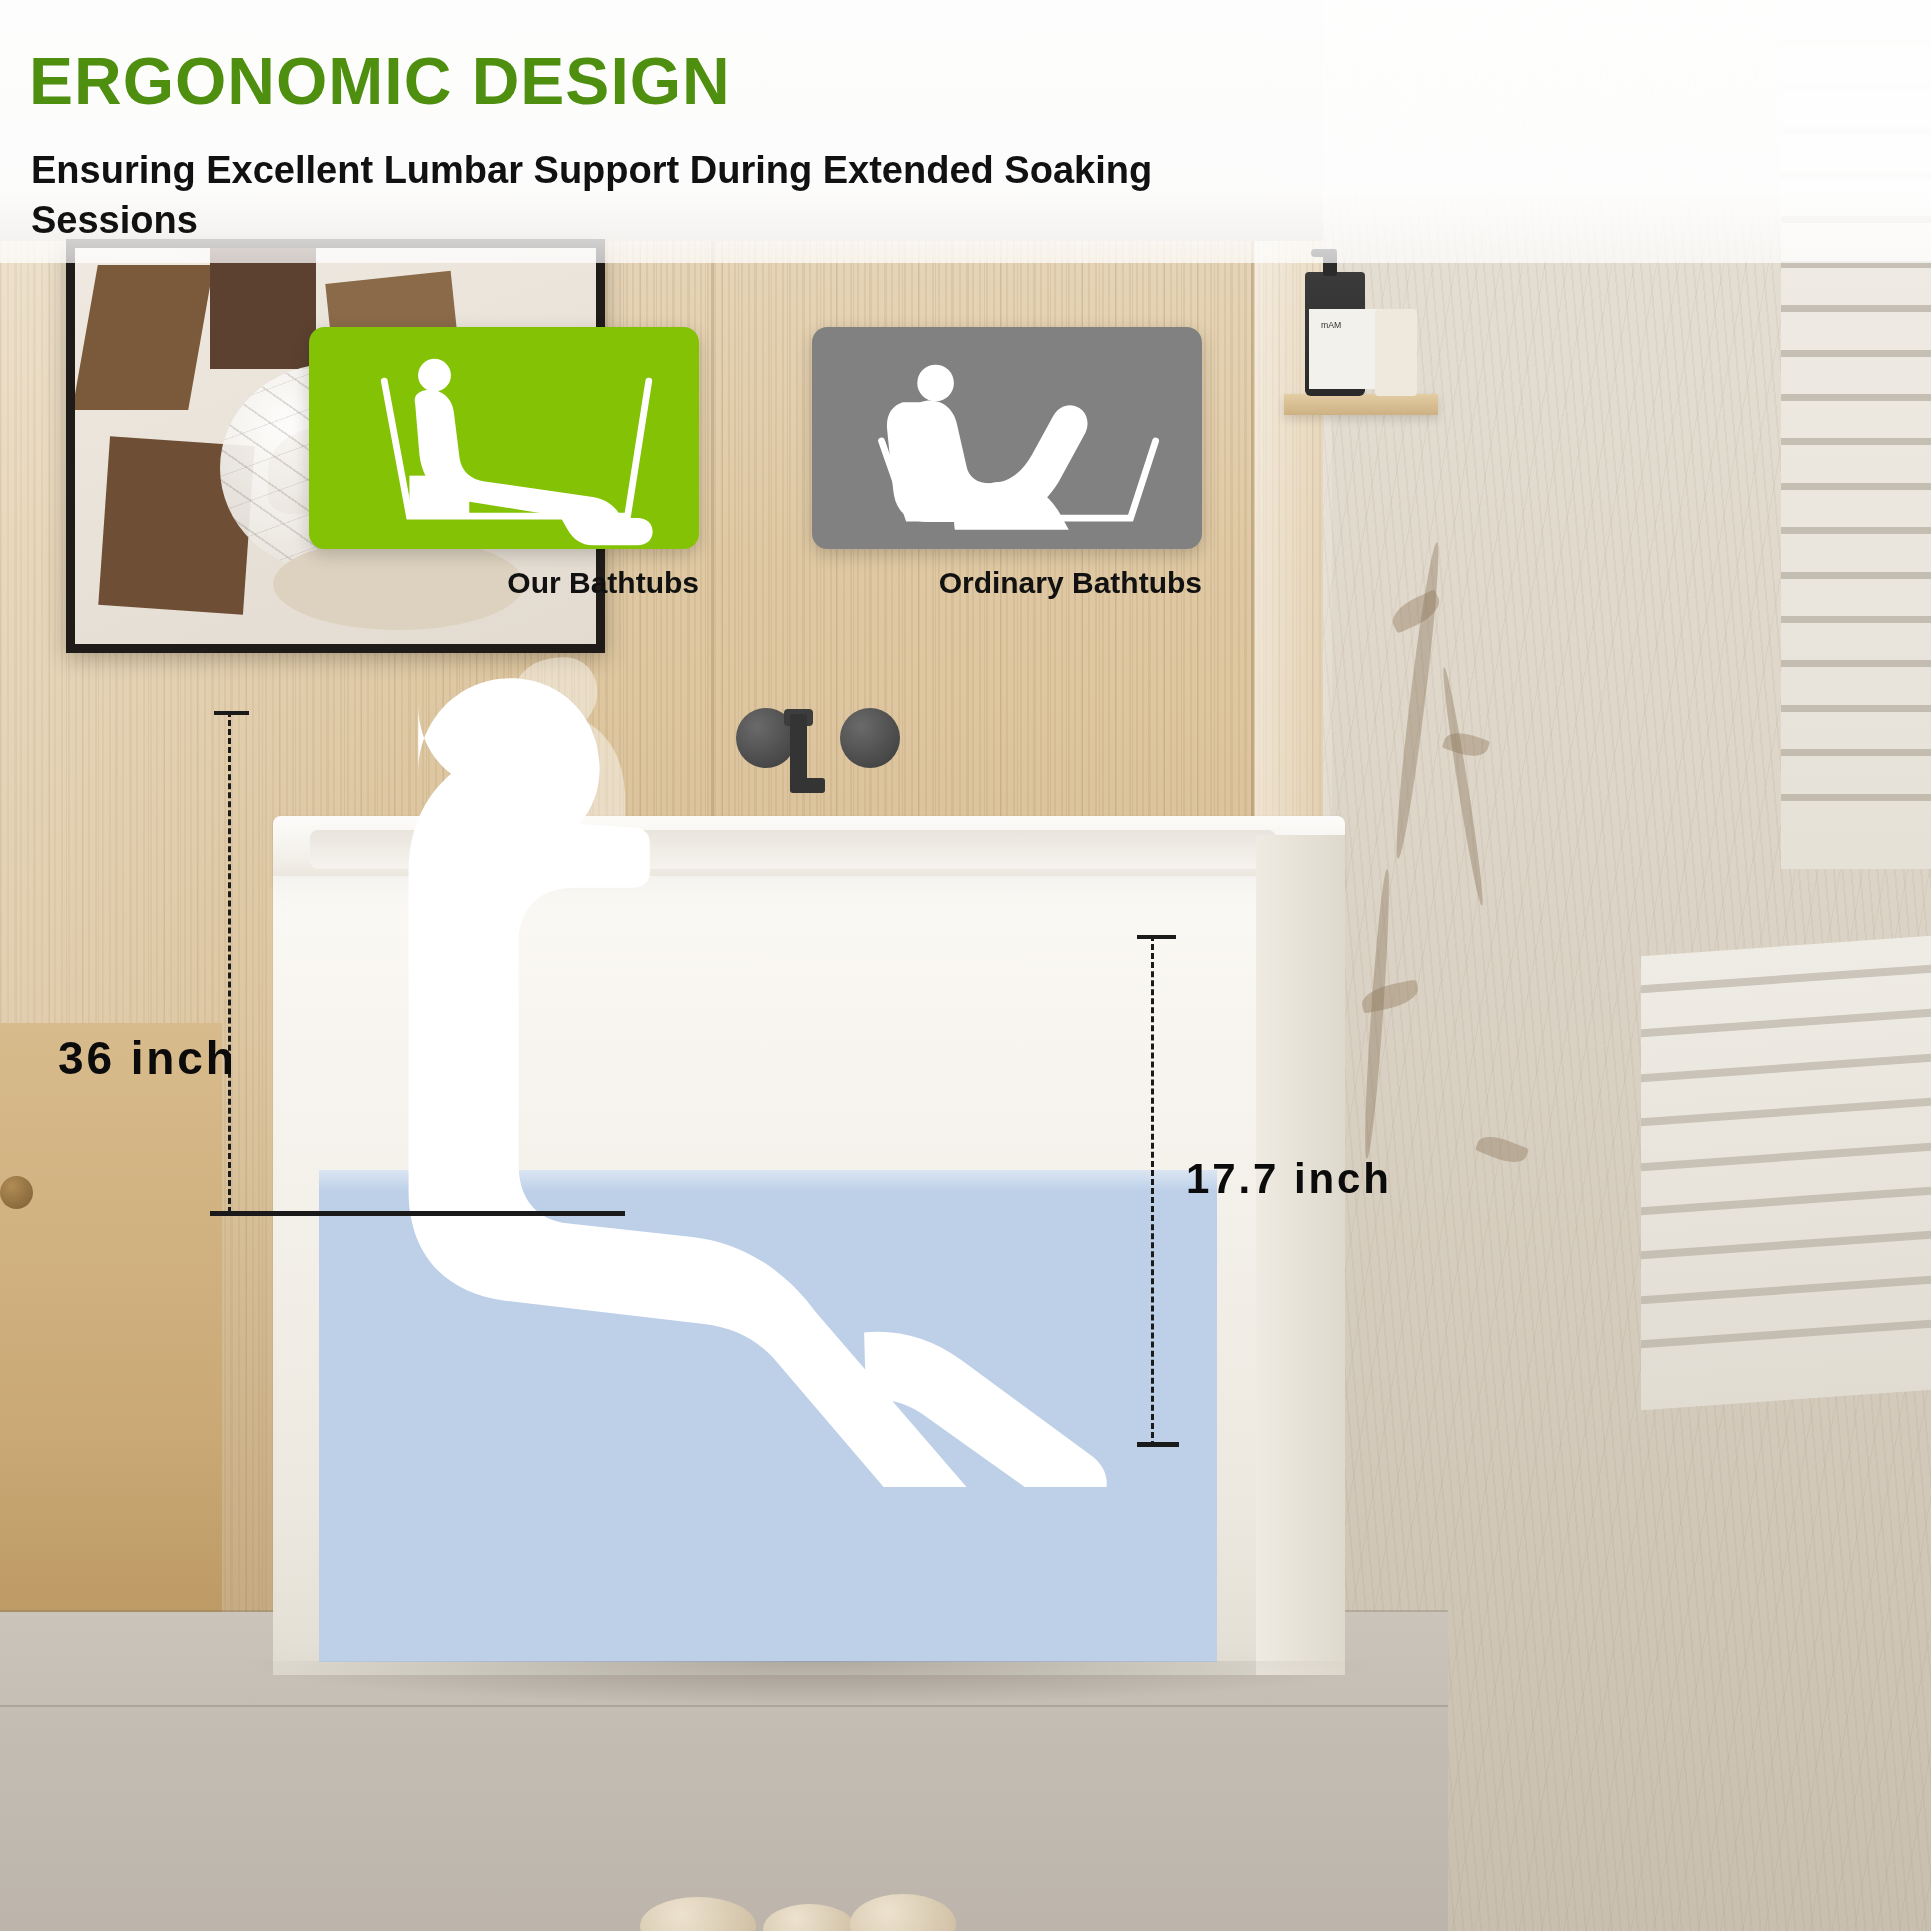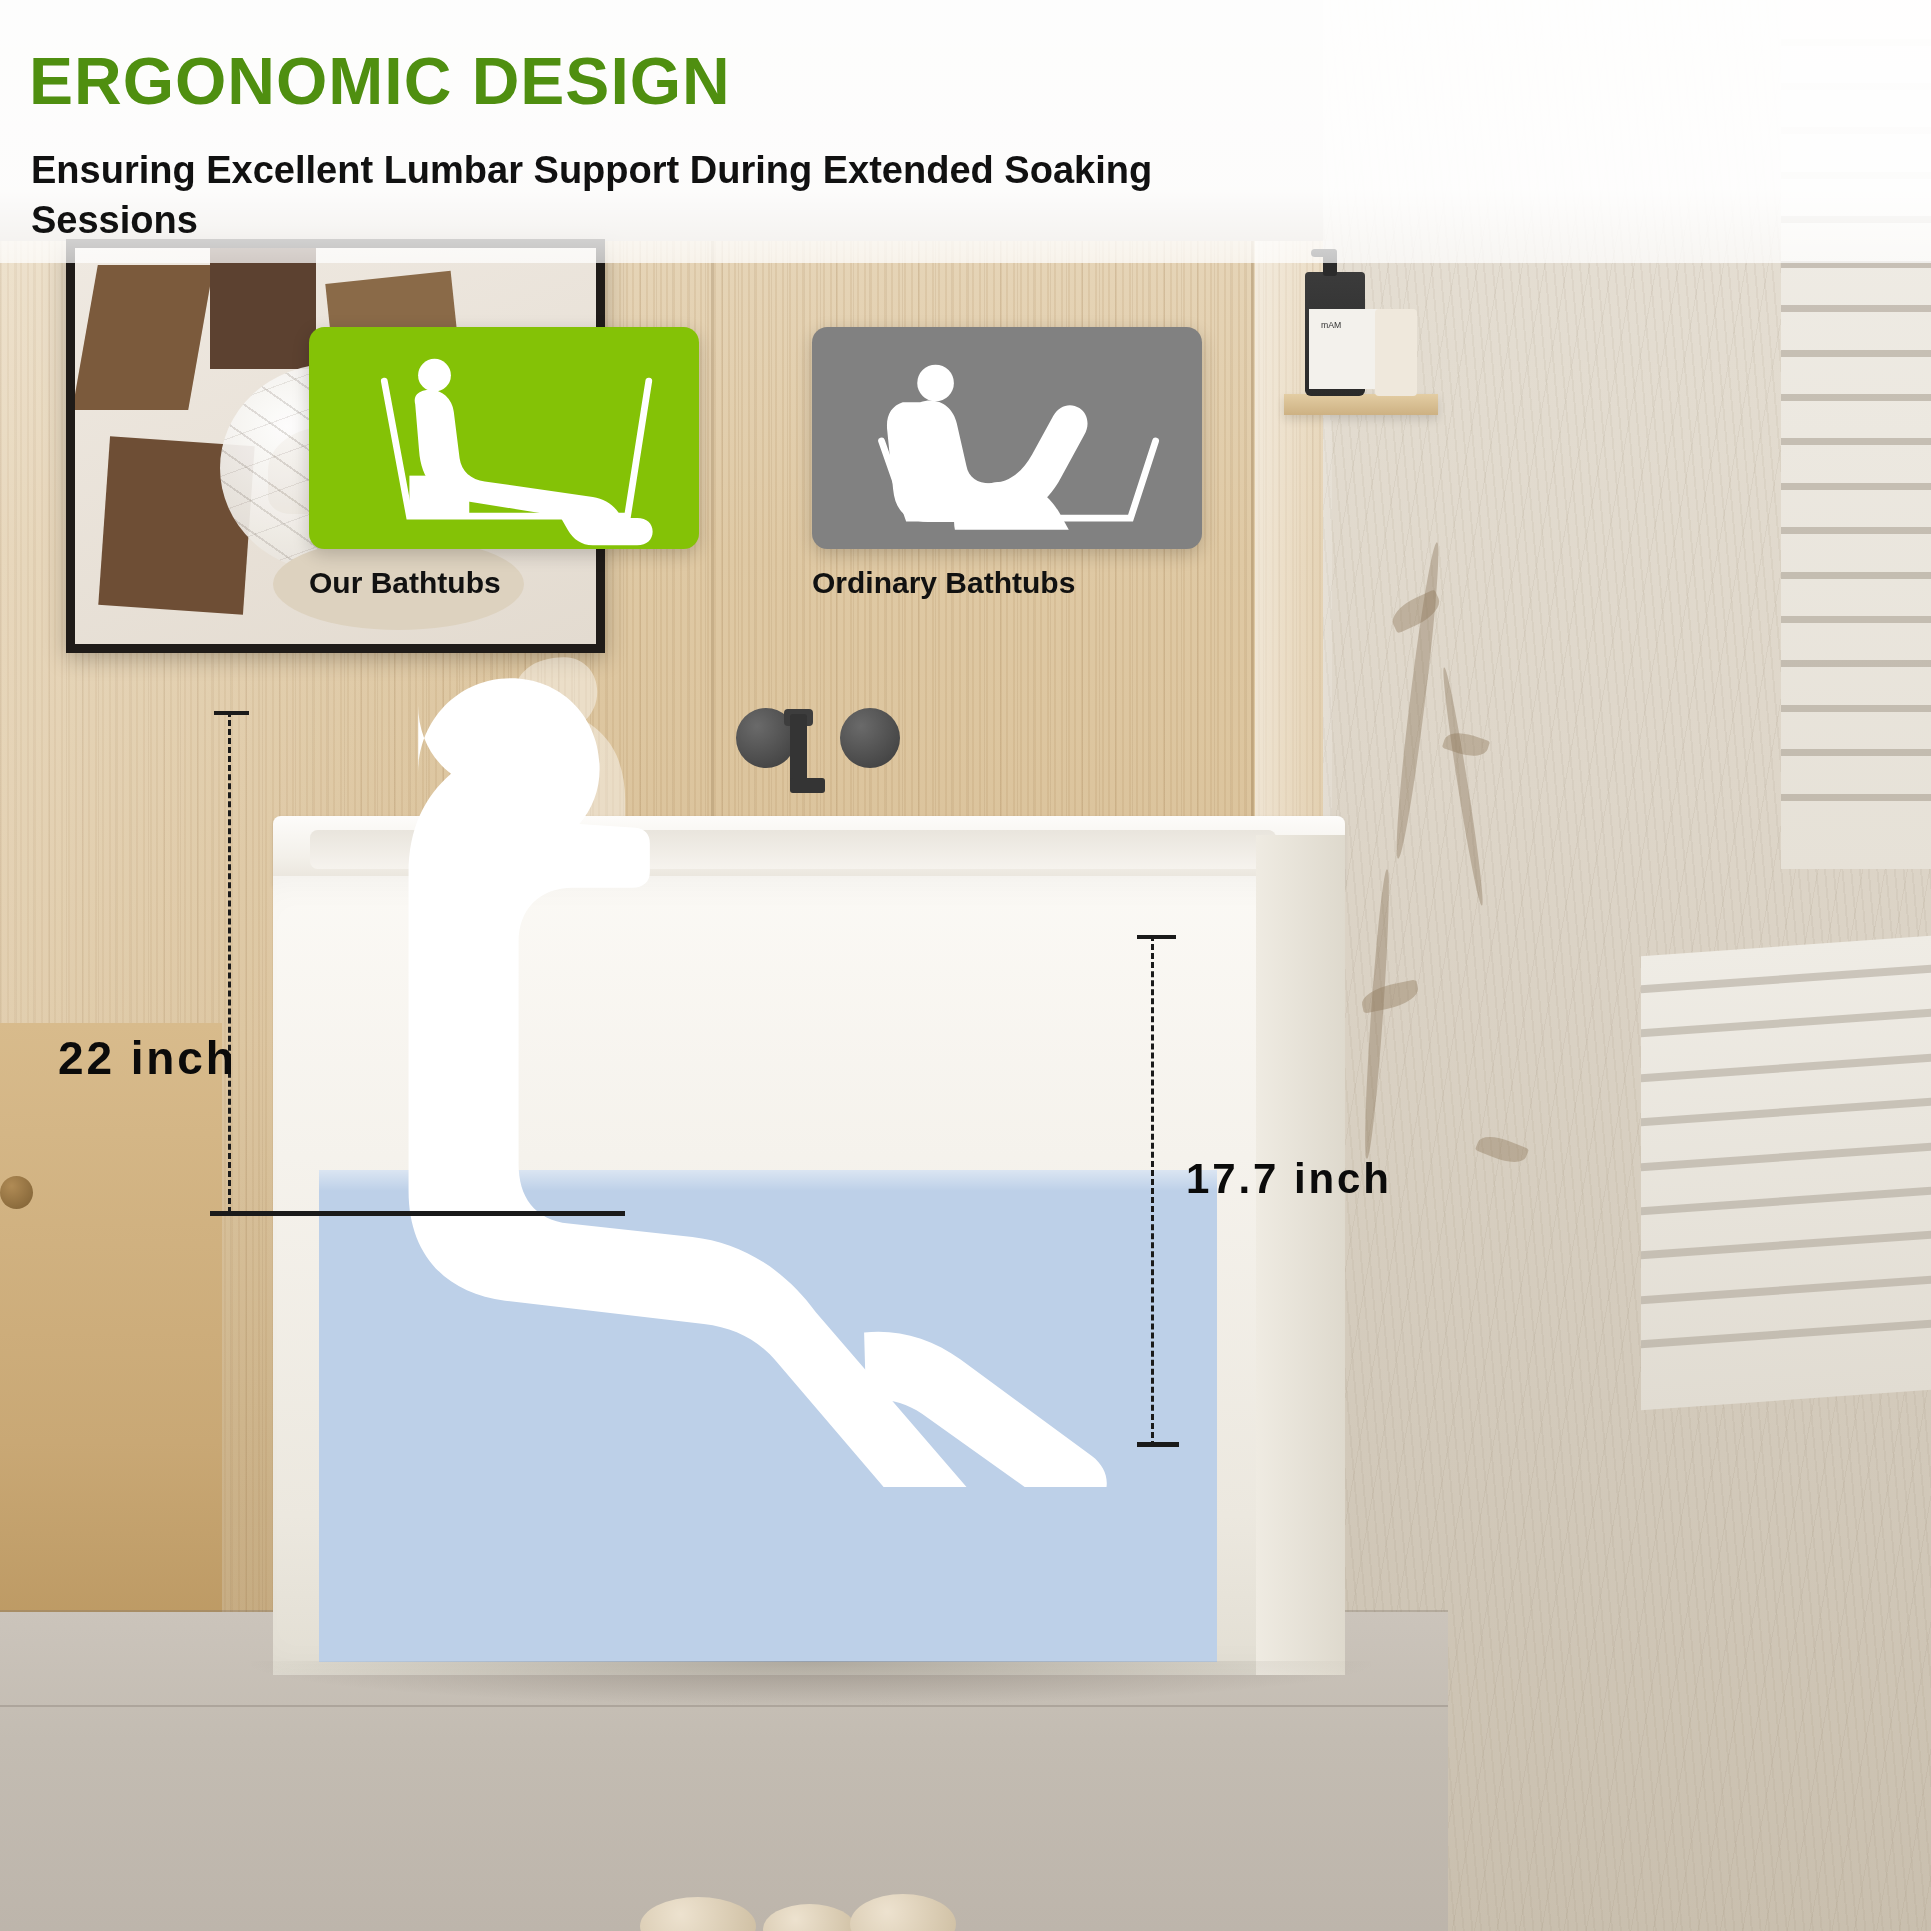--- a/index.html
+++ b/index.html
@@ -210,21 +210,21 @@
   }
 
   
   .badge{
     position:absolute;border-radius:15.4px;overflow:hidden;
     box-shadow:0 5.8px 17.4px rgba(0,0,0,.18);
   }
   .badge-ours{left:309px;top:327px;width:390px;height:222px;background:#84c206;}
   .badge-ord{left:812px;top:327px;width:390px;height:222px;background:#818181;}
   .badge-cap{
-    position:absolute;font-size:30px;font-weight:700;color:#111;text-align:left;white-space:nowrap;
+    position:absolute;font-size:30px;font-weight:700;color:#111;text-align:right;white-space:nowrap;
   }
   .cap-ours{left:309px;top:566px;width:390px;}
   .cap-ord{left:812px;top:566px;width:390px;}
 
   
   .dim-label{
     position:absolute;font-weight:700;color:#0b0b0b;white-space:nowrap;
     letter-spacing:2.9px;
   }
   .lbl-22{left:58px;top:1031px;font-size:46px;}
@@ -452,21 +452,21 @@
         l10 18
         l-118 0
         c-6 -30 20 -50 54 -50 z"></path>
     </svg>
   </div>
   <div class="badge-cap cap-ord">Ordinary Bathtubs</div>
 
   <div class="vline v-22"></div>
   <div class="tick t-22-top"></div>
   <div class="tick t-22-bot"></div>
-  <div class="dim-label lbl-22">22 inch</div>
+  <div class="dim-label lbl-22">36 inch</div>
 
   <div class="vline v-177"></div>
   <div class="tick t-177-top"></div>
   <div class="tick t-177-bot"></div>
   <div class="dim-label lbl-177">17.7 inch</div>
 
   <div class="lbl-gal">50 GAL</div>
 
   <div class="tub-shadow"></div>
 

